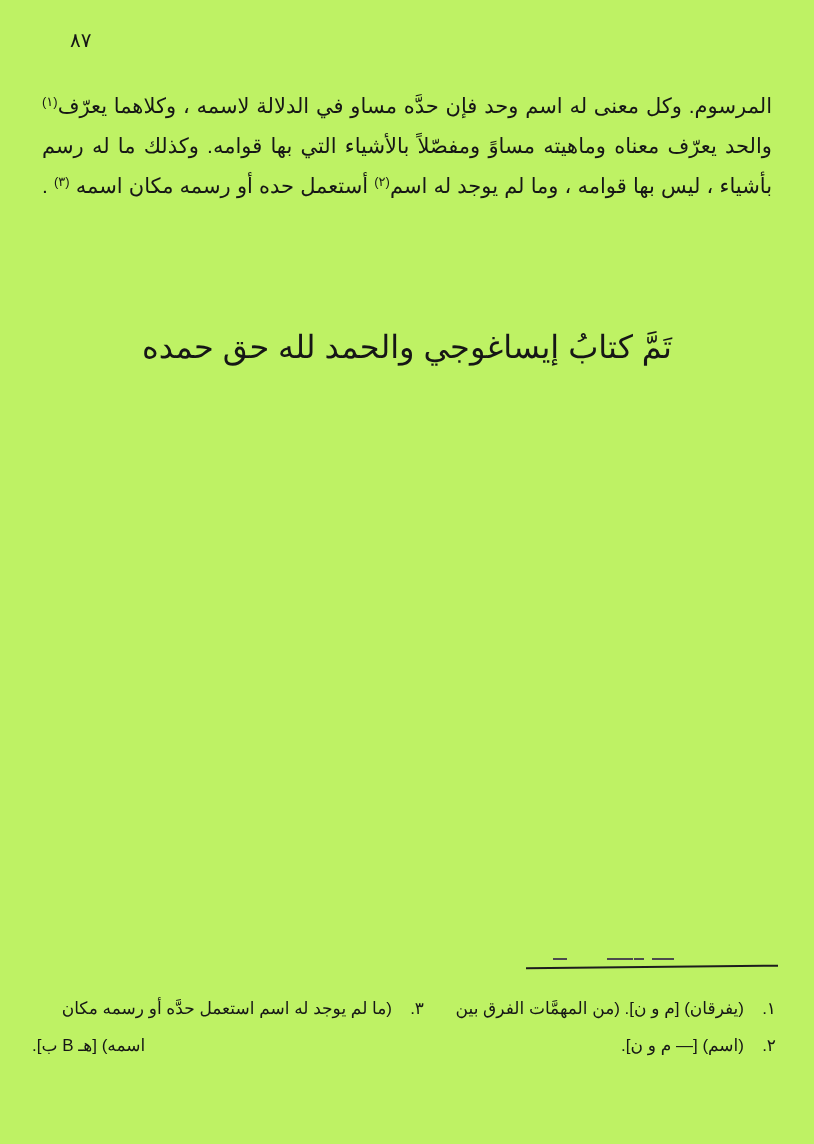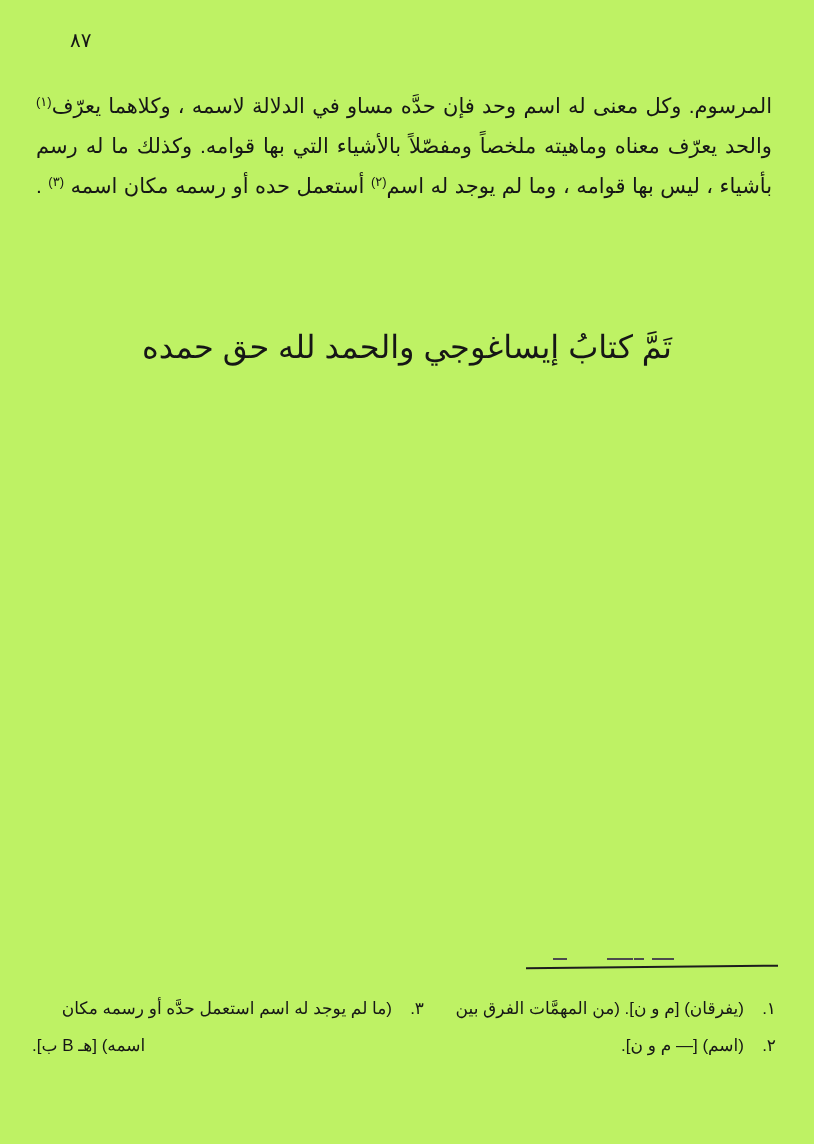--- a/index.html
+++ b/index.html
@@ -16,21 +16,21 @@
   .running-head{
     position:absolute;top:28px;left:70px;
     display:flex;align-items:baseline;gap:28px;
     font-size:20px;
   }
   .page-number{letter-spacing:2px;}
   .head-title{letter-spacing:0.5px;}
 
   
   .body-text{
-    position:absolute;top:86px;right:42px;left:36px;
+    position:absolute;top:86px;right:42px;left:42px;
     font-size:21px;
     direction:rtl;
   }
   .tline{
     height:40px;line-height:40px;
     text-align:justify;text-align-last:justify;
   }
   .tline .seg{white-space:pre-wrap;}
   sup.fnref{
     font-size:13px;line-height:0;vertical-align:7px;
@@ -76,21 +76,21 @@
 <body>
 
 <div class="page">
 
   <header class="running-head">
     <span class="page-number" dir="rtl">٨٧</span>
   </header>
 
   <section class="body-text">
     <div class="tline"><span class="seg">المرسوم. وكل معنى له اسم وحد فإن حدَّه مساو في الدلالة لاسمه ، وكلاهما يعرّف</span><sup class="fnref">(١)</sup></div>
-    <div class="tline"><span class="seg">والحد يعرّف معناه وماهيته ملخصاً ومفصّلاً بالأشياء التي بها قوامه. وكذلك ما له رسم</span></div>
+    <div class="tline"><span class="seg">والحد يعرّف معناه وماهيته مساوً ومفصّلاً بالأشياء التي بها قوامه. وكذلك ما له رسم</span></div>
     <div class="tline"><span class="seg">بأشياء ، ليس بها قوامه ، وما لم يوجد له اسم</span><sup class="fnref">(٢)</sup><span class="seg"> أستعمل حده أو رسمه مكان اسمه </span><sup class="fnref">(٣)</sup><span class="seg"> .</span></div>
   </section>
 
   <div class="colophon">تَمَّ كتابُ إيساغوجي والحمد لله حق حمده</div>
 
   <span class="stray s1"></span>
   <span class="stray s2"></span>
   <span class="stray s3"></span>
   <span class="stray s4"></span>
   <div class="fn-rule"></div>

